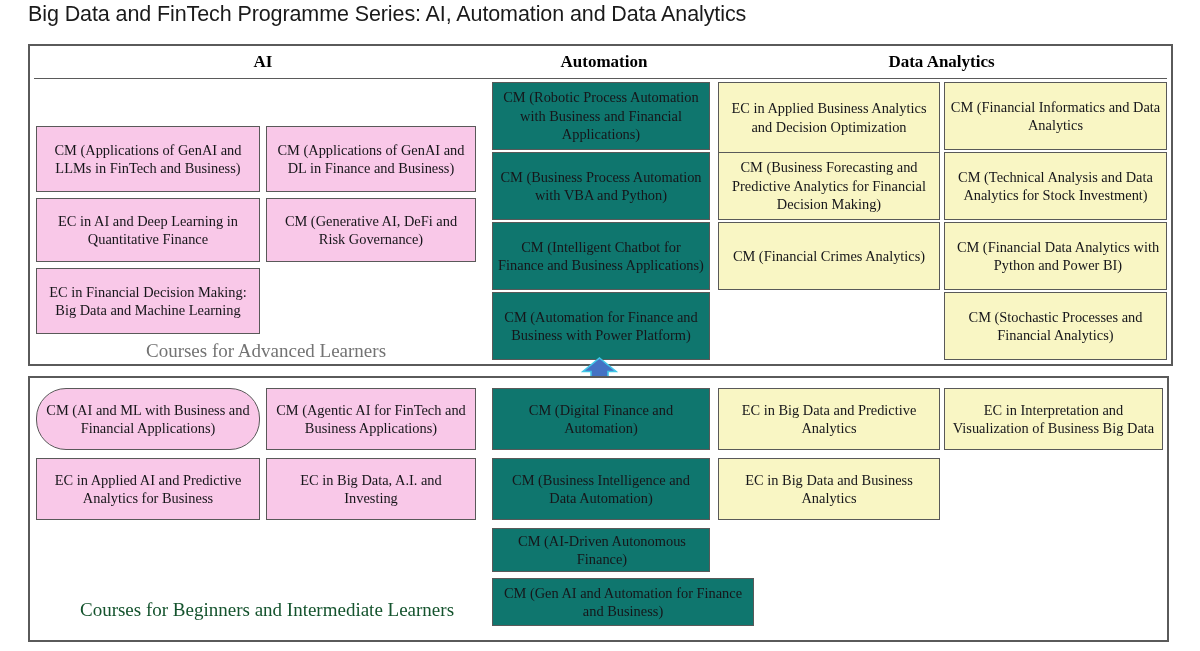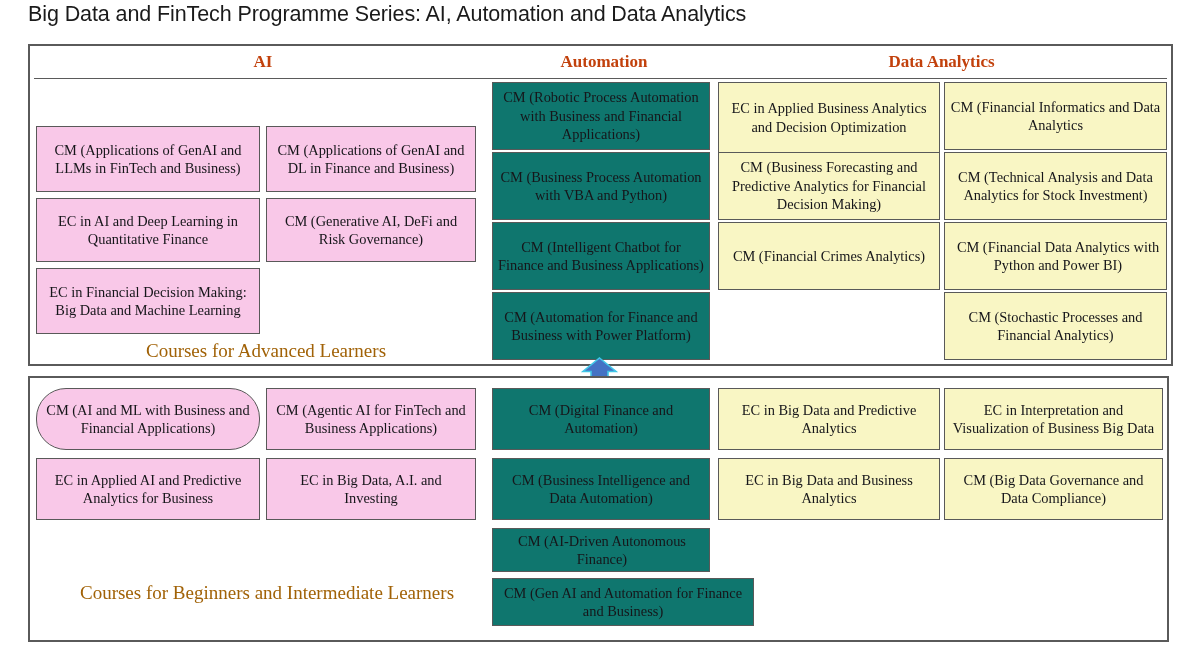--- a/index.html
+++ b/index.html
@@ -45,21 +45,21 @@
     width: 1141px;
     height: 266px;
   }
 
   
   .col-header {
     position: absolute;
     top: 6px;
     font-weight: bold;
     font-size: 17px;
-    color: #c2410c;
+    color: #000000;
     text-align: center;
   }
   #header-ai        { left: 4px;   width: 458px; }
   #header-automation{ left: 462px; width: 224px; }
   #header-analytics { left: 686px; width: 451px; }
 
   .header-rule {
     position: absolute;
     left: 4px;
     right: 4px;
@@ -90,27 +90,27 @@
   
   .caption {
     position: absolute;
     text-align: center;
     font-size: 19px;
   }
   #caption-advanced {
     left: 6px;
     top: 294px;
     width: 460px;
-    color: #a16207;
+    color: #737373;
   }
   #caption-beginner {
     left: 6px;
-    top: 204px;
+    top: 221px;
     width: 462px;
-    color: #a16207;
+    color: #14532d;
   }
 
   
   #flow-arrow {
     position: absolute;
     left: 570px;
     top: 357px;
     width: 60px;
     height: 28px;
   }
@@ -221,18 +221,15 @@
   <div class="cell c-yellow" style="left:688px; top:10px;  width:222px; height:62px;">
       <span>EC in Big Data and Predictive Analytics</span>
     </div>
   <div class="cell c-yellow" style="left:688px; top:80px;  width:222px; height:62px;">
       <span>EC in Big Data and Business Analytics</span>
     </div>
 
   <div class="cell c-yellow" style="left:914px; top:10px;  width:219px; height:62px;">
       <span>EC in Interpretation and Visualization of Business Big Data</span>
     </div>
-  <div class="cell c-yellow" style="left:914px; top:80px;  width:219px; height:62px;">
-      <span>CM (Big Data Governance and Data Compliance)</span>
-    </div>
 
   <div class="caption" id="caption-beginner">Courses for Beginners and Intermediate Learners</div>
 </div>
 
 </body></html>

